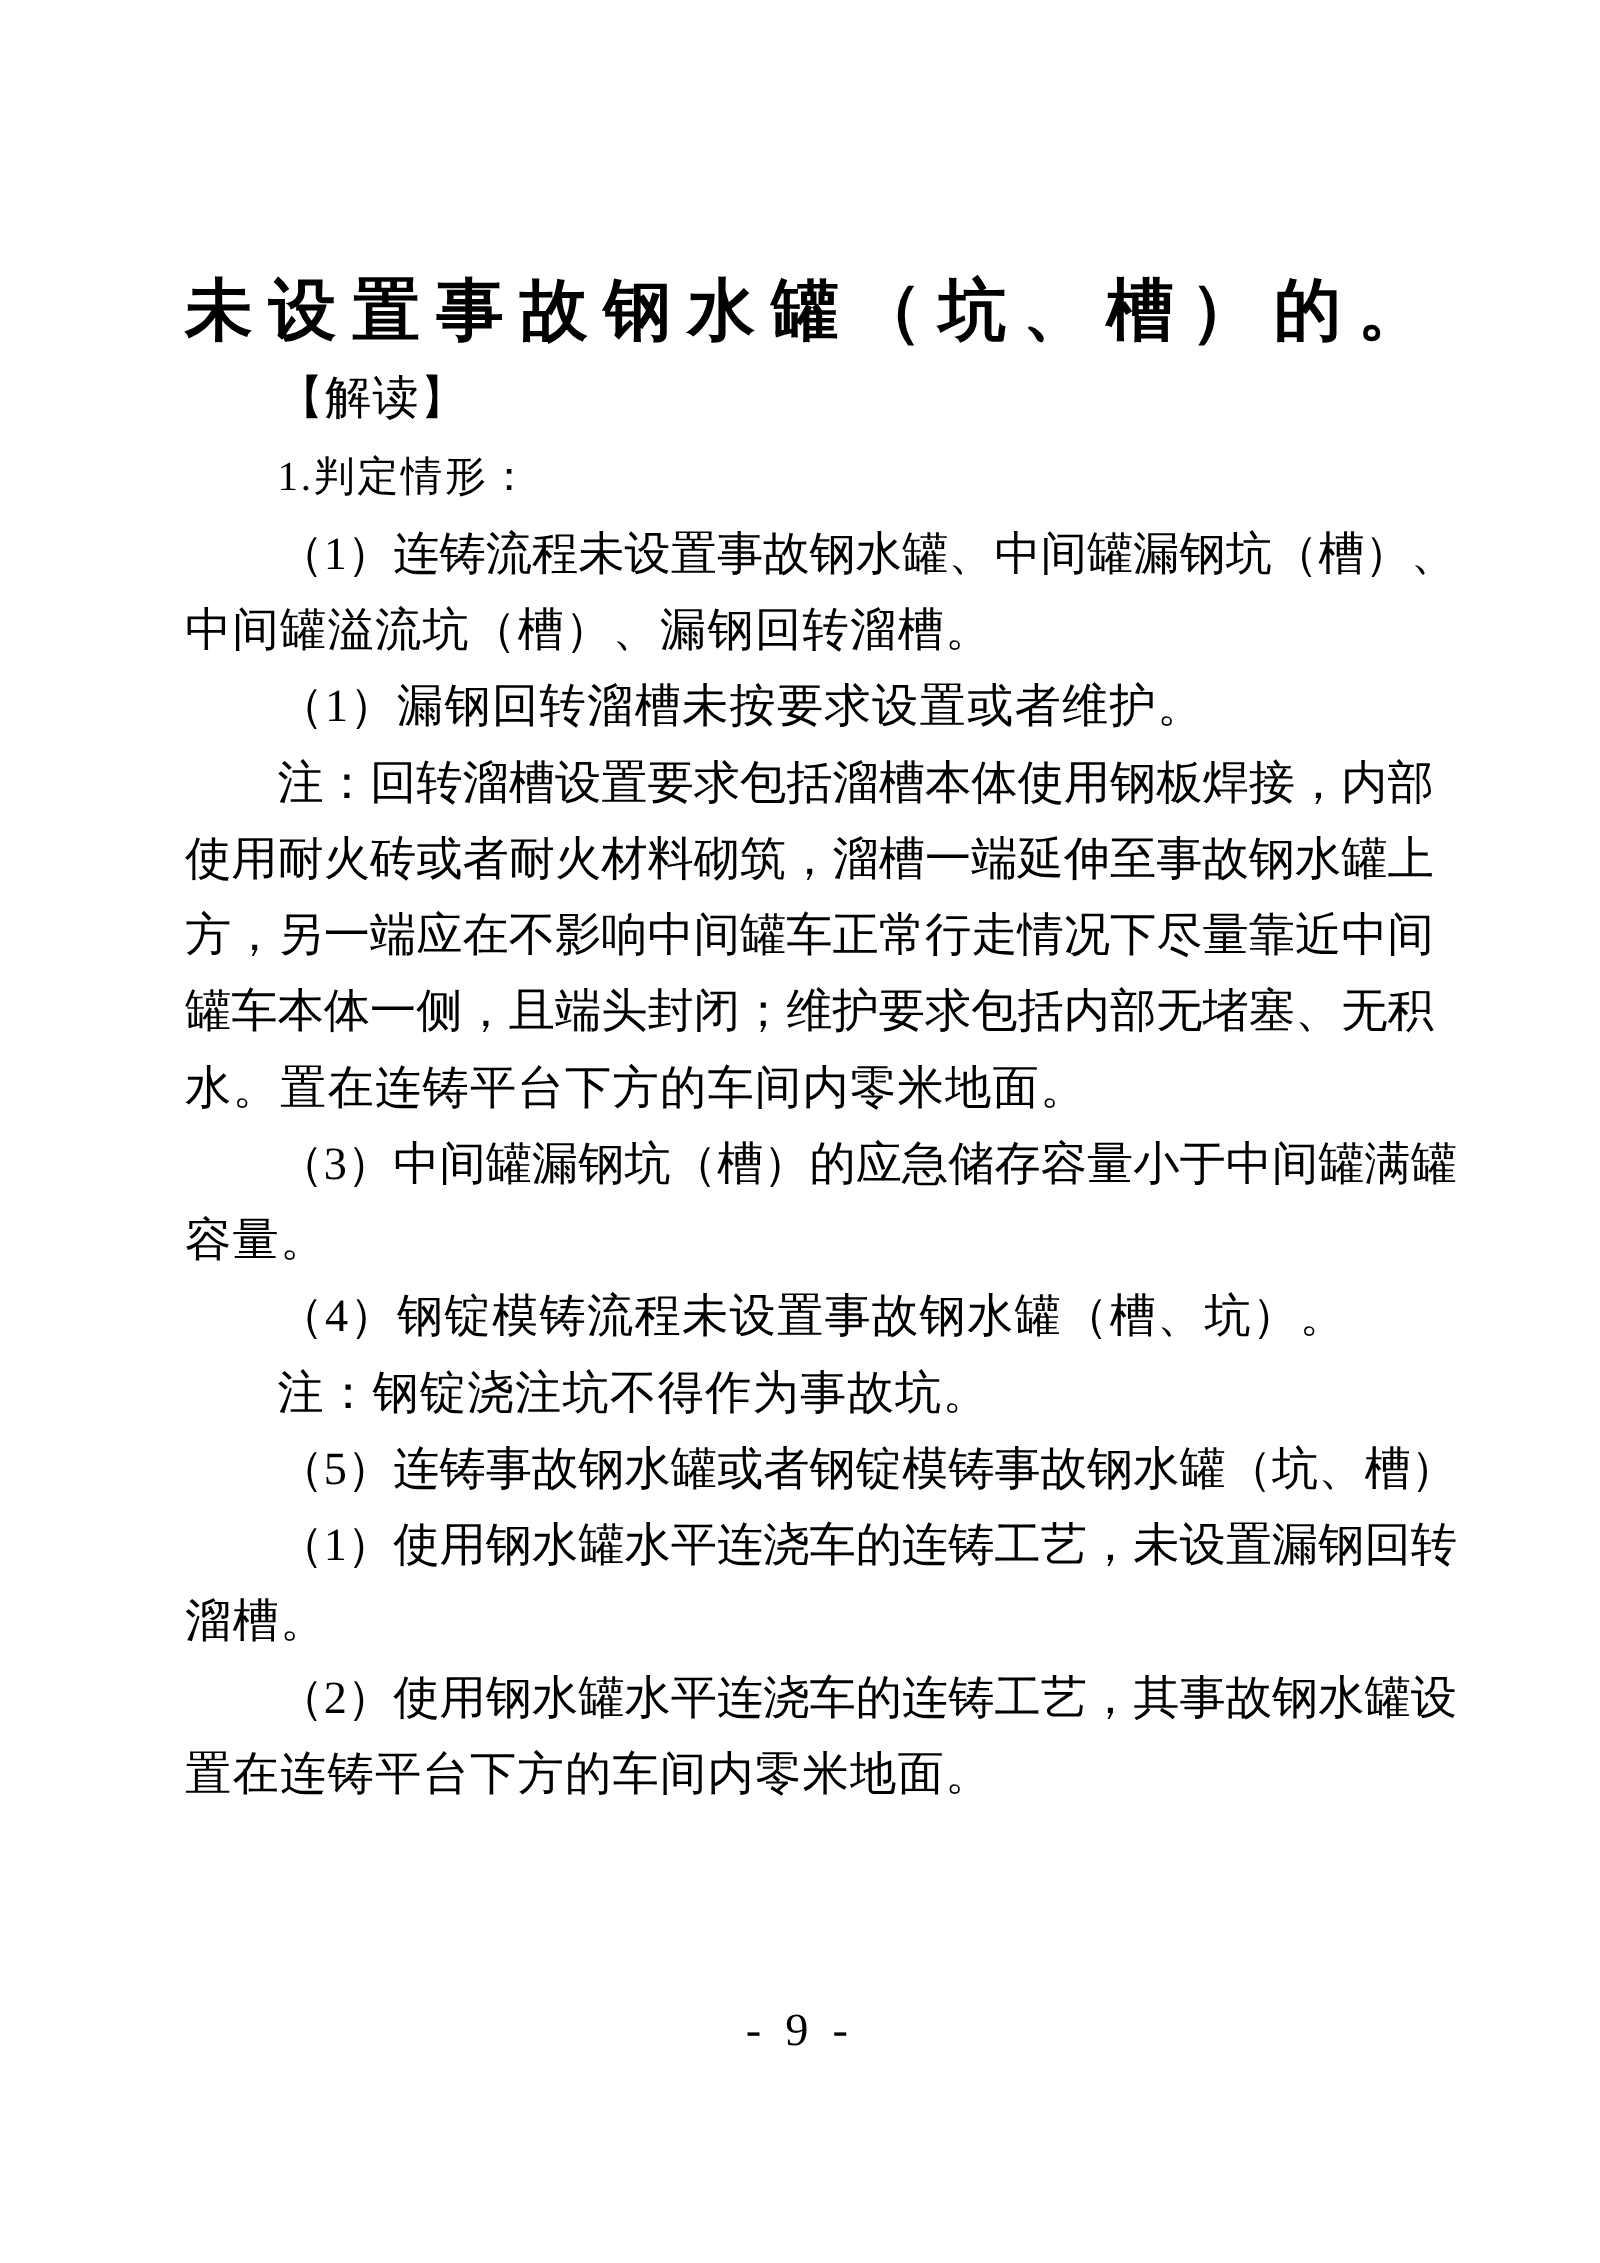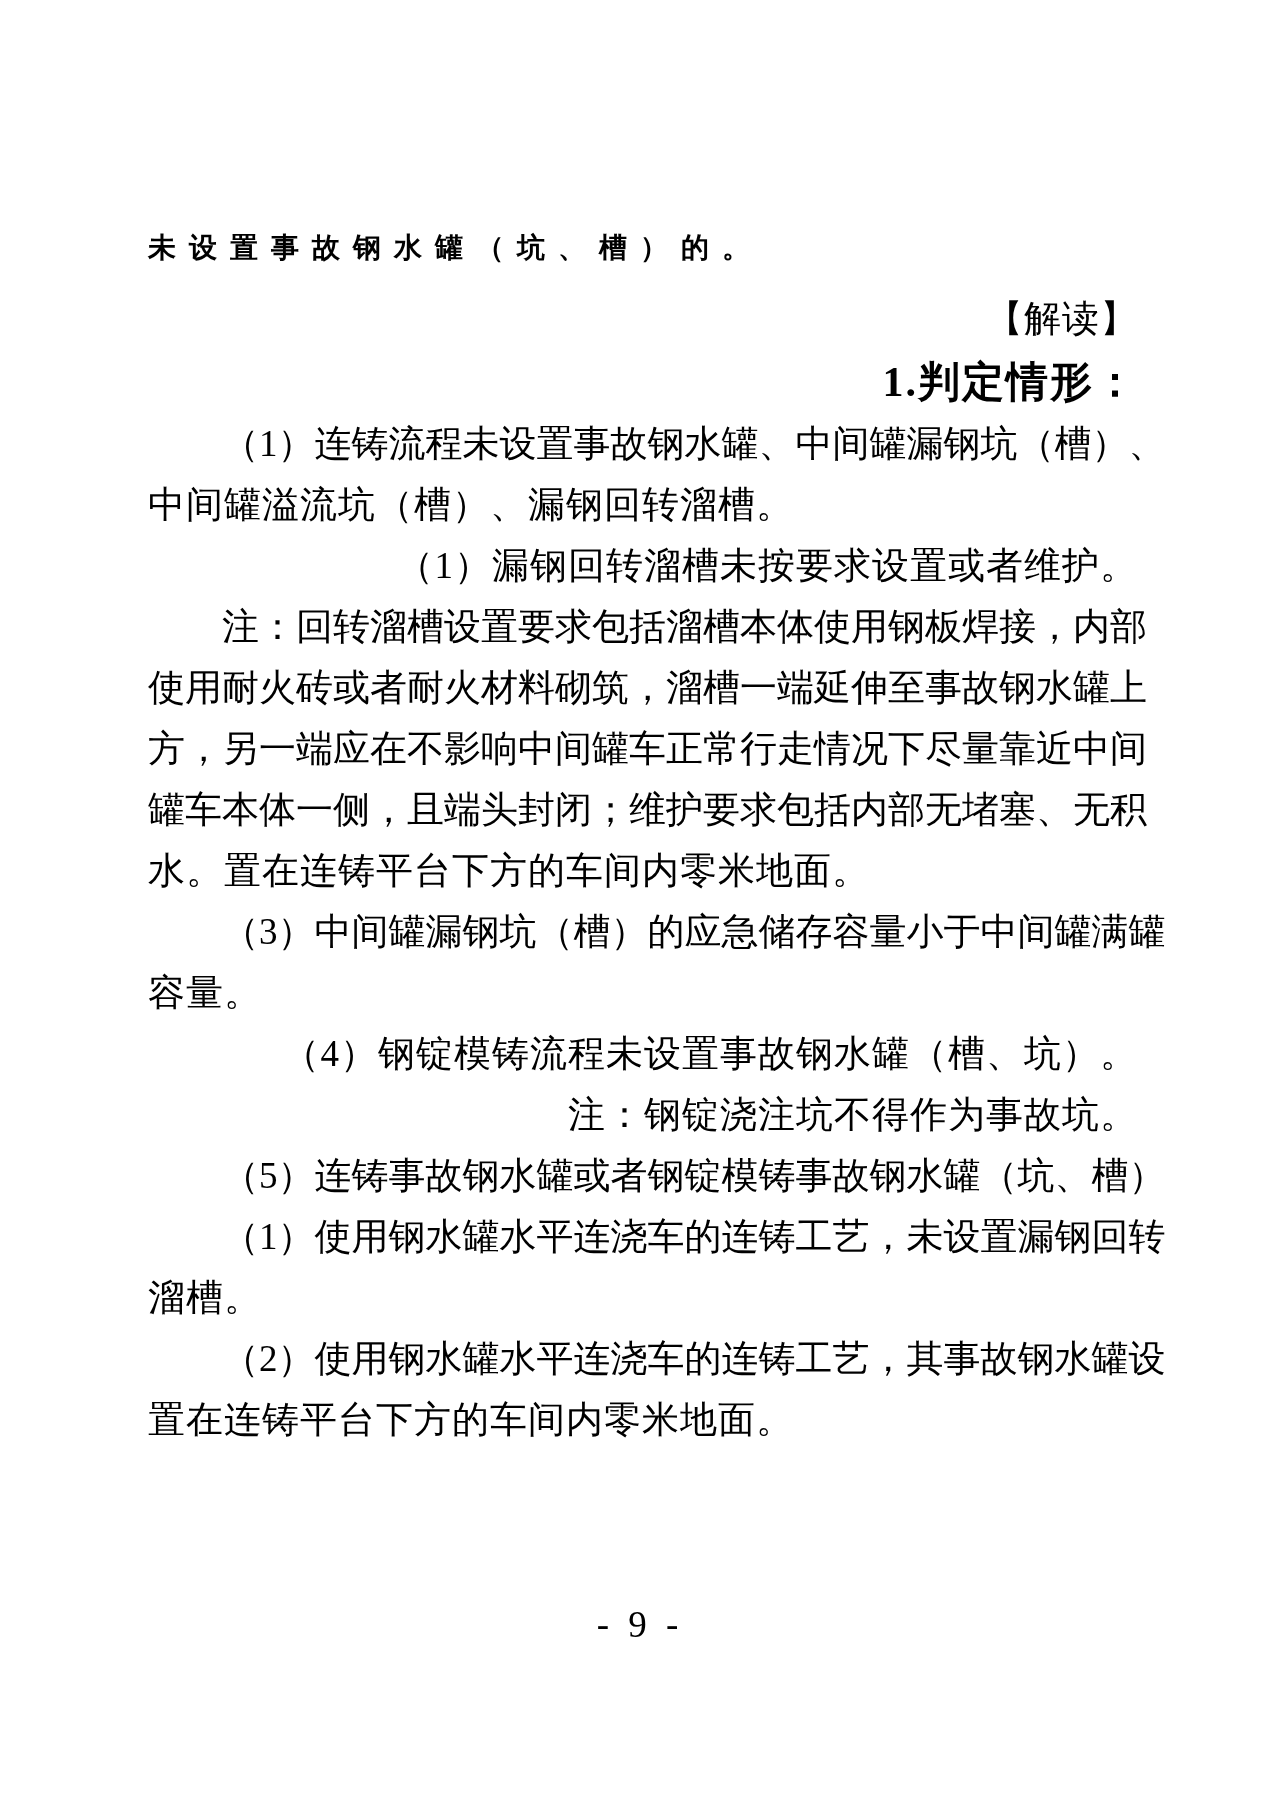--- a/index.html
+++ b/index.html
@@ -19,35 +19,35 @@
     position:absolute;
     left:148px;top:216px;
     width:990px;
   }
   .line{
     height:61px;line-height:61px;
     font-size:37px;
     white-space:nowrap;
     letter-spacing:1px;
   }
-  .line.indent{padding-left:74px;text-align:right;}
+  .line.indent{padding-left:74px;}
   .line.justify{
     display:flex;
     justify-content:space-between;
     letter-spacing:0;
   }
   .line.title{
-    font-size:28px;
+    font-size:54px;
     font-weight:bold;
     letter-spacing:13px;
     height:64px;line-height:64px;
   }
   .line.heading{
-    font-size:42px;
-    font-weight:bold;
+    font-size:33px;
+    font-weight:normal;
     letter-spacing:2px;
   }
   
   .line:nth-child(2){margin-top:8px;}
   .line:nth-child(3){margin-top:3px;}
   .footer{
     position:absolute;
     top:1603px;left:0;
     width:100%;
     text-align:center;

